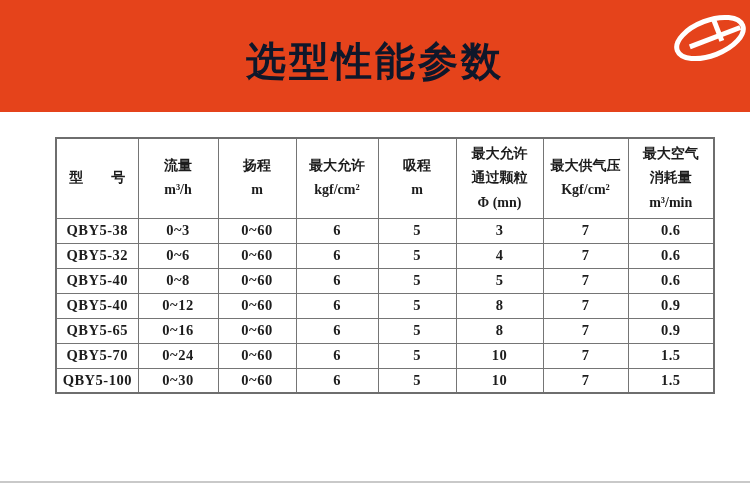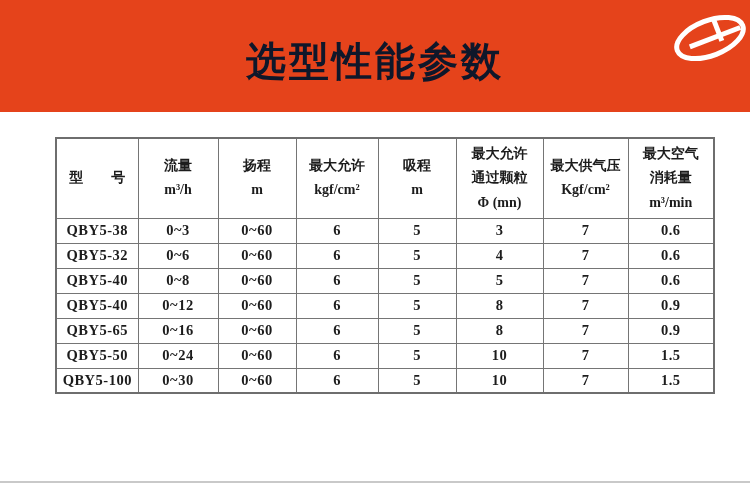--- a/index.html
+++ b/index.html
@@ -161,21 +161,21 @@
           <td>QBY5-65</td>
           <td>0~16</td>
           <td>0~60</td>
           <td>6</td>
           <td>5</td>
           <td>8</td>
           <td>7</td>
           <td>0.9</td>
         </tr>
         <tr>
-          <td>QBY5-50</td>
+          <td>QBY5-70</td>
           <td>0~24</td>
           <td>0~60</td>
           <td>6</td>
           <td>5</td>
           <td>10</td>
           <td>7</td>
           <td>1.5</td>
         </tr>
         <tr>
           <td>QBY5-100</td>

